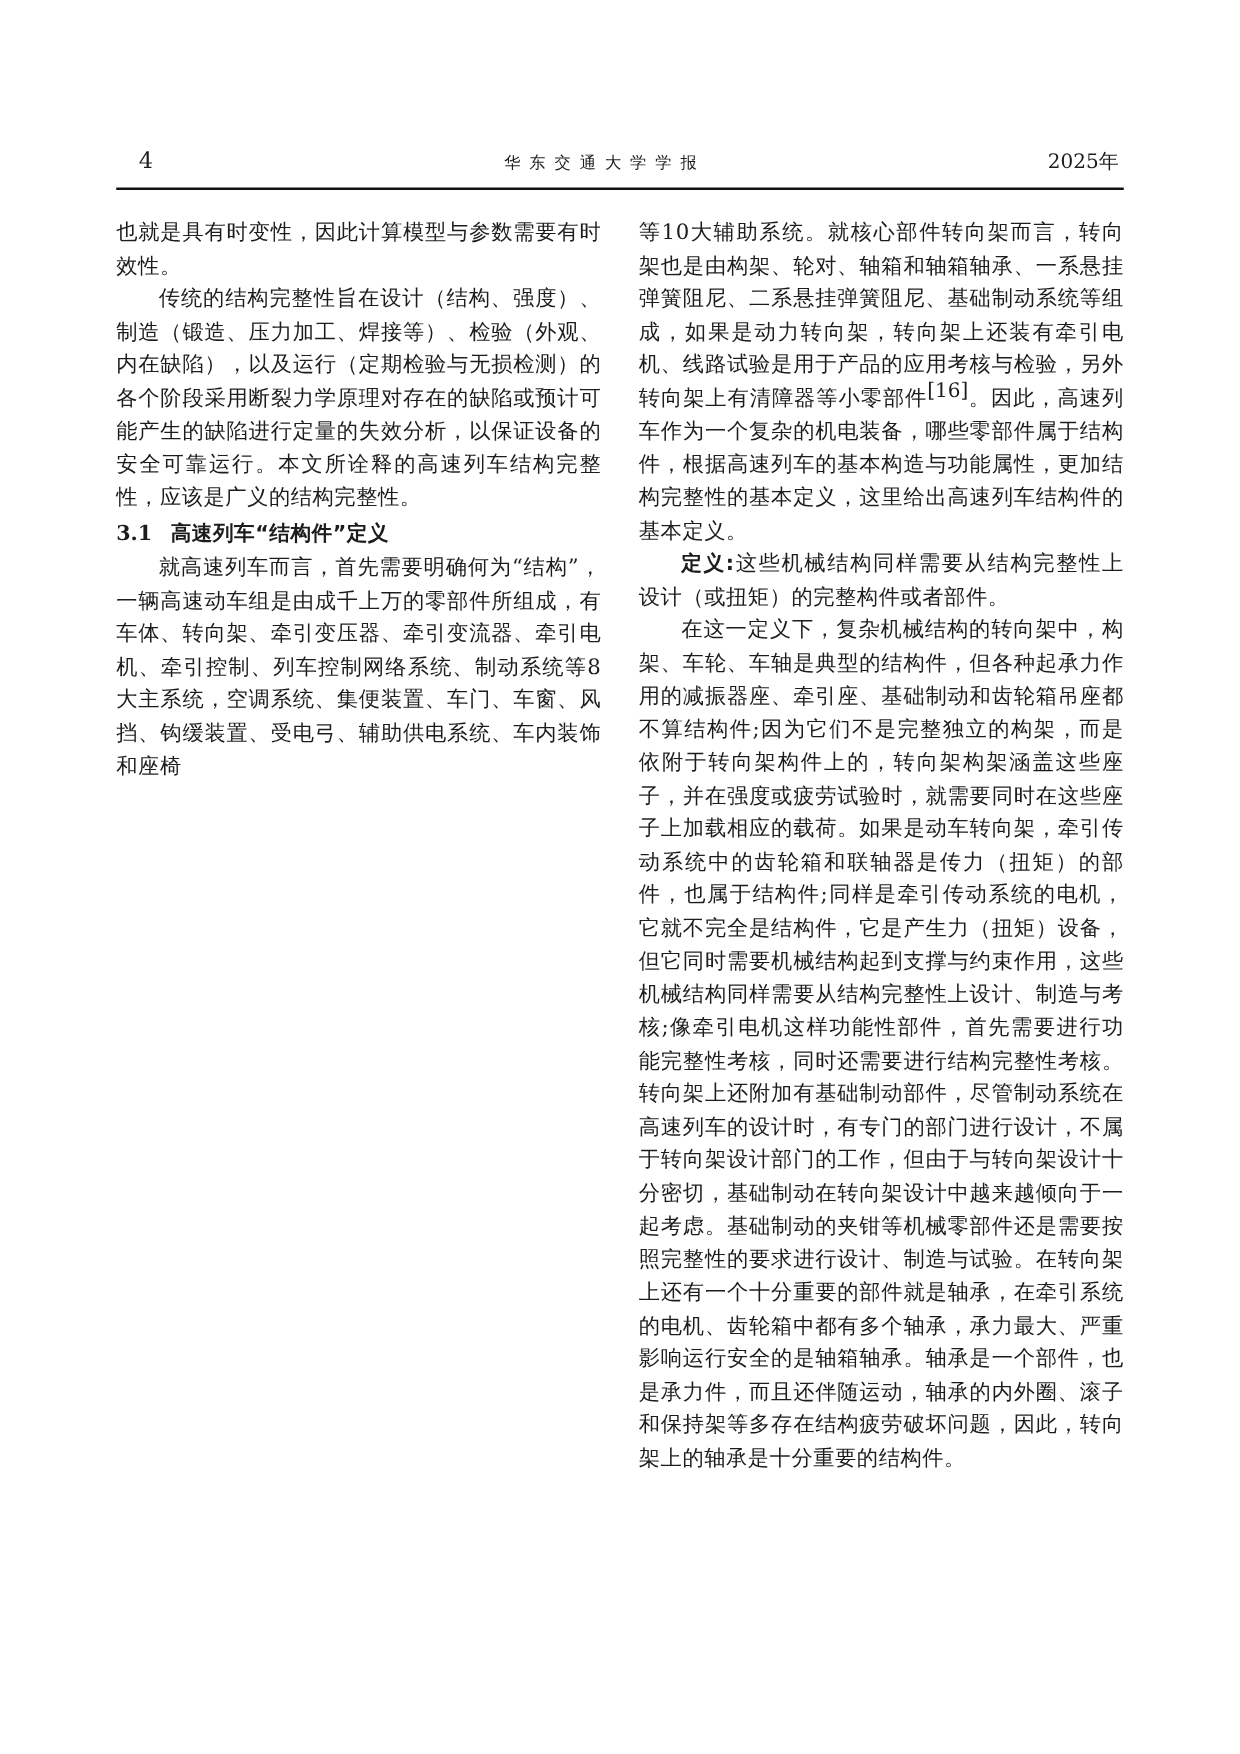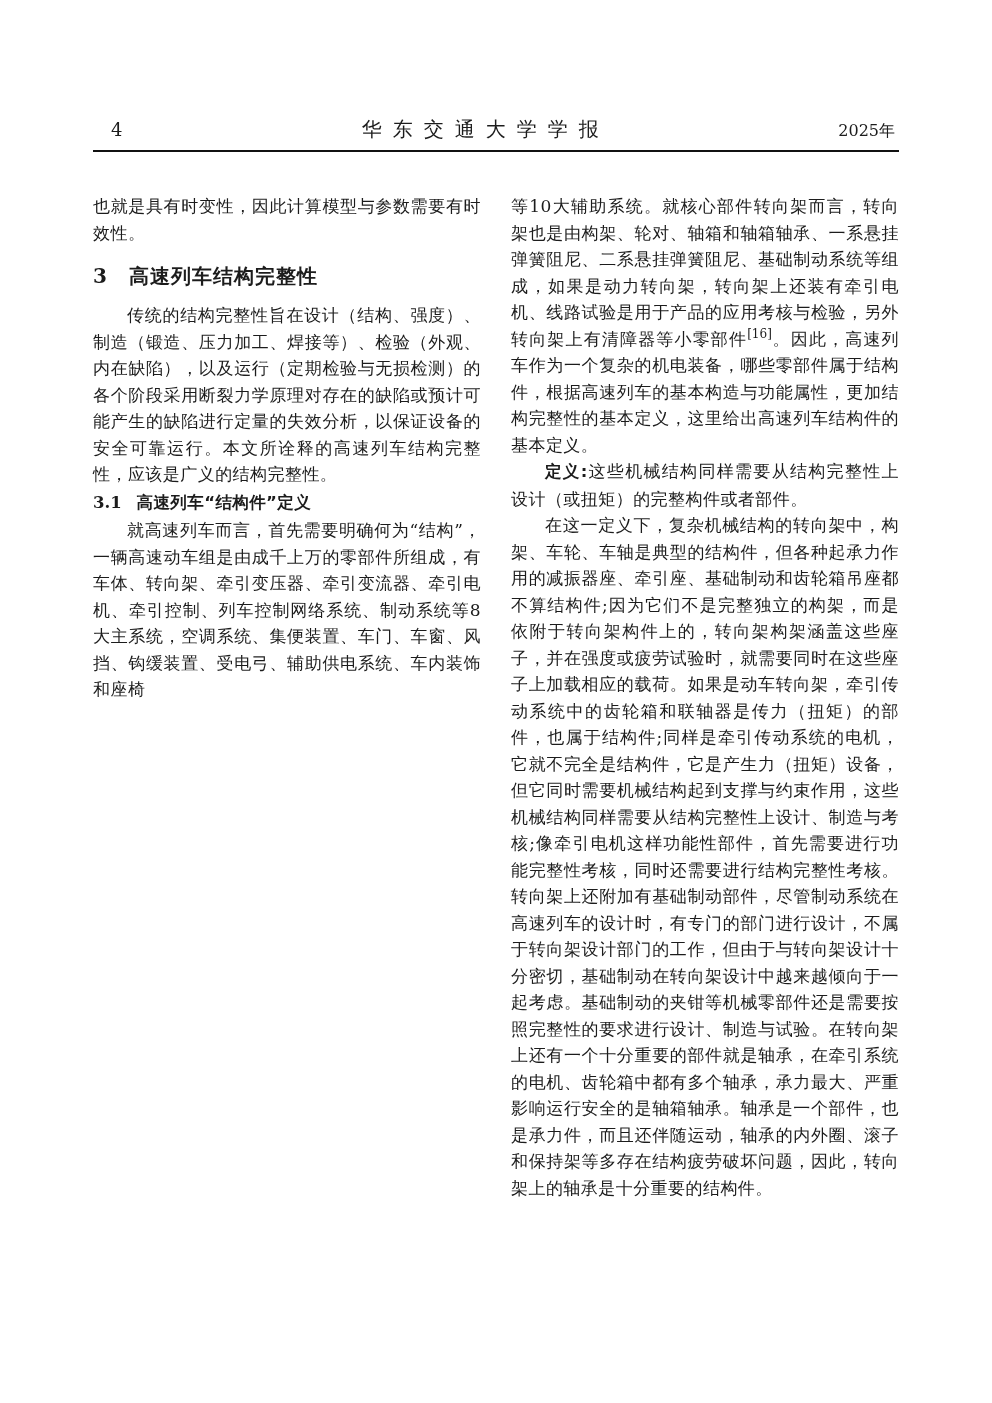--- a/index.html
+++ b/index.html
@@ -25,52 +25,51 @@
     display: flex;
     justify-content: space-between;
     align-items: baseline;
     font-size: 17px;
     line-height: 22px;
     padding: 0 4px 0 18px;
   }
   .running-head .journal {
     letter-spacing: 0.55em;
     text-indent: 0.55em; 
-    font-size: 20px;
+    font-size: 13px;
   }
   .running-head .pageno { font-size: 18px; }
   .running-head .year  { font-size: 16px; }
   .head-rule {
     border: none;
     border-top: 2.5px solid #111;
     margin: 8px 0 0 0;
     height: 0;
   }
   
   .columns {
     display: flex;
     gap: 30px;
     margin-top: 21px;
   }
   .col {
     width: 388px;
     flex: 0 0 388px;
-    margin-top: 20px;
   }
   .body-text {
     font-size: 17px;
     line-height: 26.5px;
     letter-spacing: 0.45px;
     text-align: justify;
     text-justify: inter-character;
     margin: 0;
   }
   .indent { text-indent: 2em; }
   sup.ref {
-    font-size: 12px;
+    font-size: 16px;
     line-height: 0;
     letter-spacing: 0;
     vertical-align: super;
   }
   .lead-bold {
     font-weight: bold;
     font-family: "DejaVu Sans", "Liberation Sans", sans-serif;
     font-size: 16.5px;
   }
   
@@ -111,21 +110,20 @@
     <span class="journal">华东交通大学学报</span>
     <span class="year">2025年</span>
   </div>
   <hr class="head-rule">
 
   <div class="columns">
 
     <div class="col">
       <p class="body-text">也就是具有时变性，因此计算模型与参数需要有时效性。</p>
 
-      <h2 class="h-section"><span class="h-num">3</span><span>高速列车结构完整性</span></h2>
 
       <p class="body-text indent">传统的结构完整性旨在设计（结构、强度）、制造（锻造、压力加工、焊接等）、检验（外观、内在缺陷），以及运行（定期检验与无损检测）的各个阶段采用断裂力学原理对存在的缺陷或预计可能产生的缺陷进行定量的失效分析，以保证设备的安全可靠运行。本文所诠释的高速列车结构完整性，应该是广义的结构完整性。</p>
 
       <h3 class="h-subsection"><span class="h-num">3.1</span><span>高速列车“结构件”定义</span></h3>
 
       <p class="body-text indent">就高速列车而言，首先需要明确何为“结构”，一辆高速动车组是由成千上万的零部件所组成，有车体、转向架、牵引变压器、牵引变流器、牵引电机、牵引控制、列车控制网络系统、制动系统等8大主系统，空调系统、集便装置、车门、车窗、风挡、钩缓装置、受电弓、辅助供电系统、车内装饰和座椅</p>
     </div>
 
     <div class="col">
       <p class="body-text"><span>等10大辅助系统。就核心部件转向架而言，转向架也是由构架、轮对、轴箱和轴箱轴承、一系悬挂弹簧阻尼、二系悬挂弹簧阻尼、基础制动系统等组成，如果是动力转向架，转向架上还装有牵引电机、线路试验是用于产品的应用考核与检验，另外转向架上有清障器等小零部件</span><sup class="ref">[16]</sup><span>。因此，高速列车作为一个复杂的机电装备，哪些零部件属于结构件，根据高速列车的基本构造与功能属性，更加结构完整性的基本定义，这里给出高速列车结构件的基本定义。</span></p>

